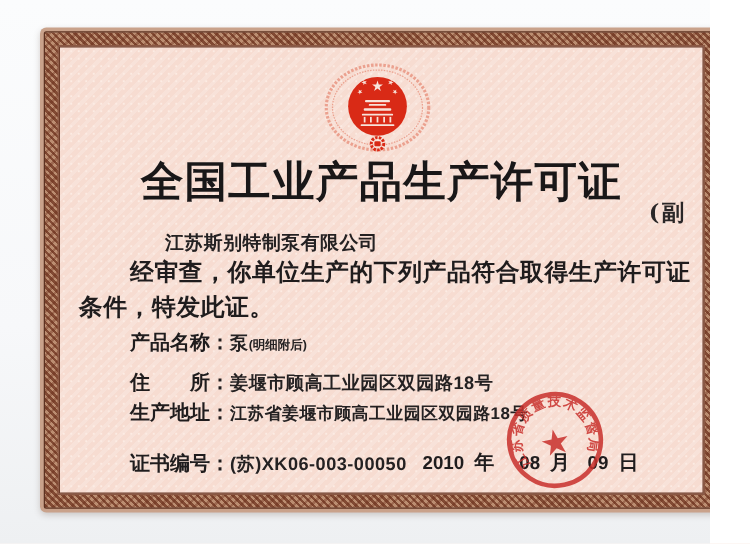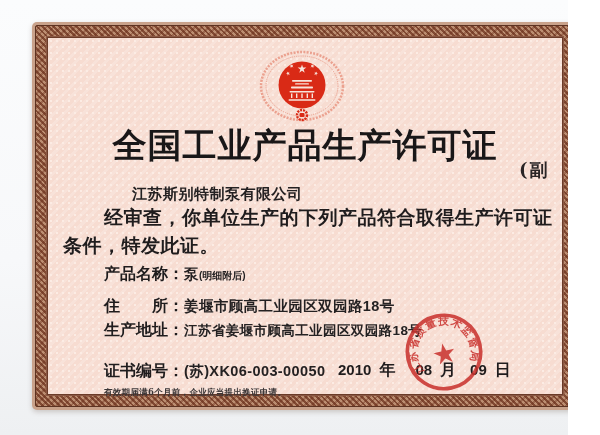--- a/index.html
+++ b/index.html
@@ -141,21 +141,20 @@
 
   <div class="row row-address">
     <span class="flabel">生产地址：</span><span class="fvalue fvalue-sm">江苏省姜堰市顾高工业园区双园路18号</span>
   </div>
 
   <div class="row row-certno">
     <span class="flabel">证书编号：</span><span class="fvalue">(苏)XK06-003-00050</span>
   </div>
 
 
-  <div class="renewal-note">有效期届满6个月前，企业应当提出换证申请。</div>
 
   <div class="date-row">
     <span class="date-num">2010</span><span class="date-unit">年</span><span class="date-num gap-m">08</span><span class="date-unit">月</span><span class="date-num gap-d">09</span><span class="date-unit">日</span>
   </div>
 
   <svg class="seal" width="112" height="112" viewBox="0 0 110 110">
     <g transform="rotate(-12 55 55)">
       <circle cx="55" cy="55" r="36" fill="none" stroke="#c9302c" stroke-width="3.6"></circle>
       <path id="sealArc" d="M 32.9,70.5 A 27 27 0 1 1 77.1,70.5" fill="none"></path>
       <text font-size="10.5" font-weight="bold" fill="#c9302c" letter-spacing="1" font-family="'DejaVu Sans',sans-serif">

